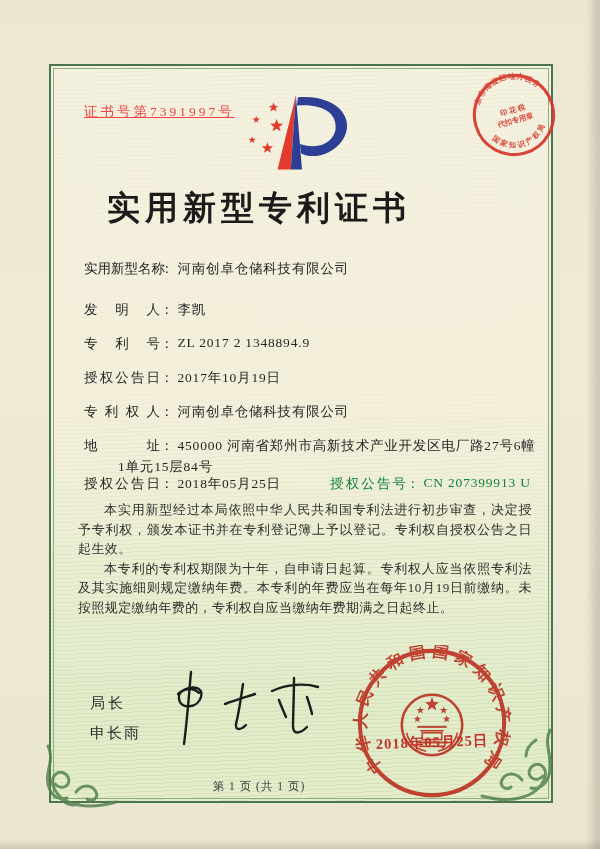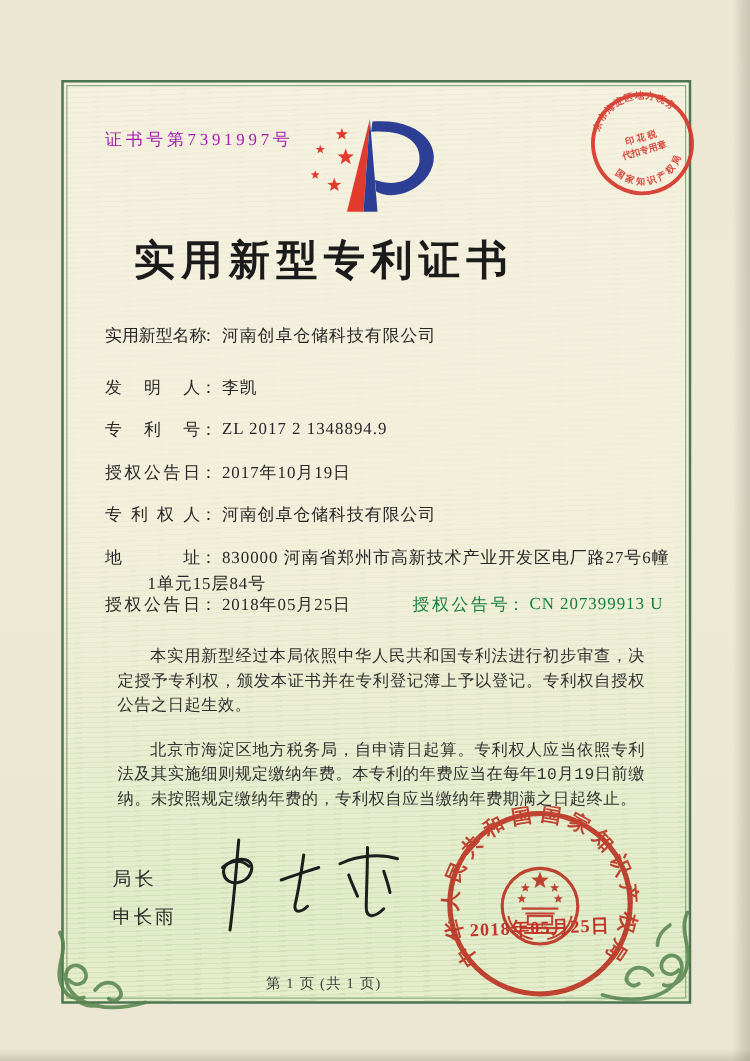--- a/index.html
+++ b/index.html
@@ -23,37 +23,37 @@
     box-sizing:border-box;
   }
   .frame-inner{position:absolute;inset:2px;border:1px solid #8cae81;pointer-events:none;}
   .frame-lines{
     position:absolute;inset:0;pointer-events:none;
     background:repeating-linear-gradient(178deg,rgba(118,165,92,.16) 0 1px,rgba(118,165,92,0) 1px 4px);
     -webkit-mask-image:linear-gradient(to bottom,rgba(0,0,0,.28) 0%,rgba(0,0,0,.14) 40%,rgba(0,0,0,.55) 68%,rgba(0,0,0,.95) 100%);
     mask-image:linear-gradient(to bottom,rgba(0,0,0,.28) 0%,rgba(0,0,0,.14) 40%,rgba(0,0,0,.55) 68%,rgba(0,0,0,.95) 100%);
   }
 
-  .cert-no{position:absolute;left:84px;top:103px;font-size:13.5px;letter-spacing:3px;color:#a21caf;}
+  .cert-no{position:absolute;left:84px;top:103px;font-size:13.5px;letter-spacing:3px;color:#ef4444;text-decoration:underline;}
   .logo{position:absolute;left:242px;top:92px;width:122px;height:97px;}
   .title{
     position:absolute;left:49px;top:186px;width:420px;text-align:center;
     font-size:33px;font-weight:700;letter-spacing:5px;color:#1b1b1b;font-family:Liberation Mono, monospace;
   }
 
   .frow{position:absolute;left:84px;font-size:13.5px;color:#262626;white-space:nowrap;}
   .flabel{display:inline-block;width:76px;text-align:justify;text-align-last:justify;vertical-align:top;}
   .fcolon{display:inline-block;vertical-align:top;}
   .fvalue{display:inline-block;margin-left:4px;letter-spacing:.8px;vertical-align:top;}
   .addr2{position:absolute;left:118px;top:458px;font-size:13.5px;letter-spacing:.8px;color:#262626;text-align:right;}
   .grant-no{position:absolute;left:330px;top:475px;font-size:13.5px;white-space:nowrap;color:#15803d;}
 
   .paras{position:absolute;left:78px;top:500px;width:454px;font-size:13px;line-height:19.5px;
     color:#30302e;letter-spacing:.4px;text-align:justify;}
-  .paras p{margin:16px;text-indent:2em;font-family:Liberation Mono, monospace;}
+  .paras p{margin:0;text-indent:2em;}
 
   .director-label{position:absolute;left:90px;top:694px;font-size:15px;letter-spacing:3px;color:#2a2a2a;text-align:right;}
   .director-name{position:absolute;left:90px;top:724px;font-size:15px;letter-spacing:2px;color:#2a2a2a;}
   .signature{position:absolute;left:148px;top:664px;width:190px;height:90px;}
 
   .tax-stamp{position:absolute;left:471px;top:72px;width:86px;height:86px;transform:rotate(-16deg);opacity:.92;}
   .office-seal{position:absolute;left:350px;top:645px;width:164px;height:156px;opacity:.92;mix-blend-mode:multiply;}
   .seal-date{position:absolute;left:352px;top:733px;width:160px;text-align:center;
     color:#c2332a;font-size:14.5px;font-weight:600;letter-spacing:1px;transform:rotate(-2deg);}
 
@@ -103,33 +103,33 @@
 <div class="frow" style="top:335px">
   <span class="flabel">专利号</span><span class="fcolon">：</span><span class="fvalue">ZL 2017 2 1348894.9</span>
 </div>
 <div class="frow" style="top:369px">
   <span class="flabel">授权公告日</span><span class="fcolon">：</span><span class="fvalue">2017年10月19日</span>
 </div>
 <div class="frow" style="top:403px">
   <span class="flabel">专利权人</span><span class="fcolon">：</span><span class="fvalue">河南创卓仓储科技有限公司</span>
 </div>
 <div class="frow" style="top:437px">
-  <span class="flabel">地址</span><span class="fcolon">：</span><span class="fvalue">830000 河南省郑州市高新技术产业开发区电厂路27号6幢</span>
+  <span class="flabel">地址</span><span class="fcolon">：</span><span class="fvalue">450000 河南省郑州市高新技术产业开发区电厂路27号6幢</span>
 </div>
 <div class="addr2">1单元15层84号</div>
 <div class="frow" style="top:475px">
   <span class="flabel">授权公告日</span><span class="fcolon">：</span><span class="fvalue">2018年05月25日</span>
 </div>
 <div class="grant-no">
   <span class="flabel">授权公告号</span><span class="fcolon">：</span><span class="fvalue">CN 207399913 U</span>
 </div>
 
 <div class="paras">
   <p>本实用新型经过本局依照中华人民共和国专利法进行初步审查，决定授予专利权，颁发本证书并在专利登记簿上予以登记。专利权自授权公告之日起生效。</p>
-  <p>北京市海淀区地方税务局，自申请日起算。专利权人应当依照专利法及其实施细则规定缴纳年费。本专利的年费应当在每年10月19日前缴纳。未按照规定缴纳年费的，专利权自应当缴纳年费期满之日起终止。</p>
+  <p>本专利的专利权期限为十年，自申请日起算。专利权人应当依照专利法及其实施细则规定缴纳年费。本专利的年费应当在每年10月19日前缴纳。未按照规定缴纳年费的，专利权自应当缴纳年费期满之日起终止。</p>
 </div>
 
 <div class="director-label">局长</div>
 <div class="director-name">申长雨</div>
 <svg class="signature" viewBox="0 0 190 90">
   <g fill="none" stroke="#1d1d1d" stroke-width="2.4" stroke-linecap="round" stroke-linejoin="round">
     <path d="M30 30 C 42 20 56 22 53 33 C 50 44 33 46 31 35 C 29 25 44 22 51 29"></path>
     <path d="M43 8 C 41 30 39 58 36 80"></path>
     <path d="M95 20 C 93 34 91 48 88 60 C 87 67 93 66 98 61"></path>
     <path d="M77 40 C 88 36 98 33 107 30"></path>

